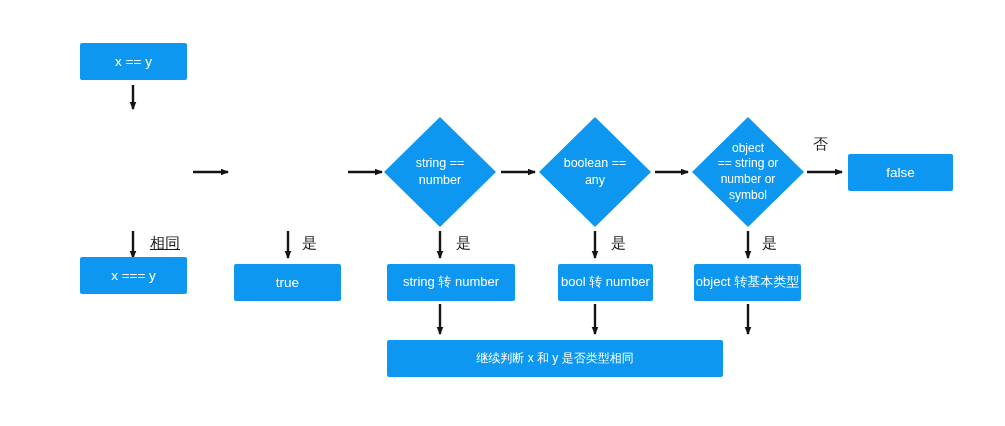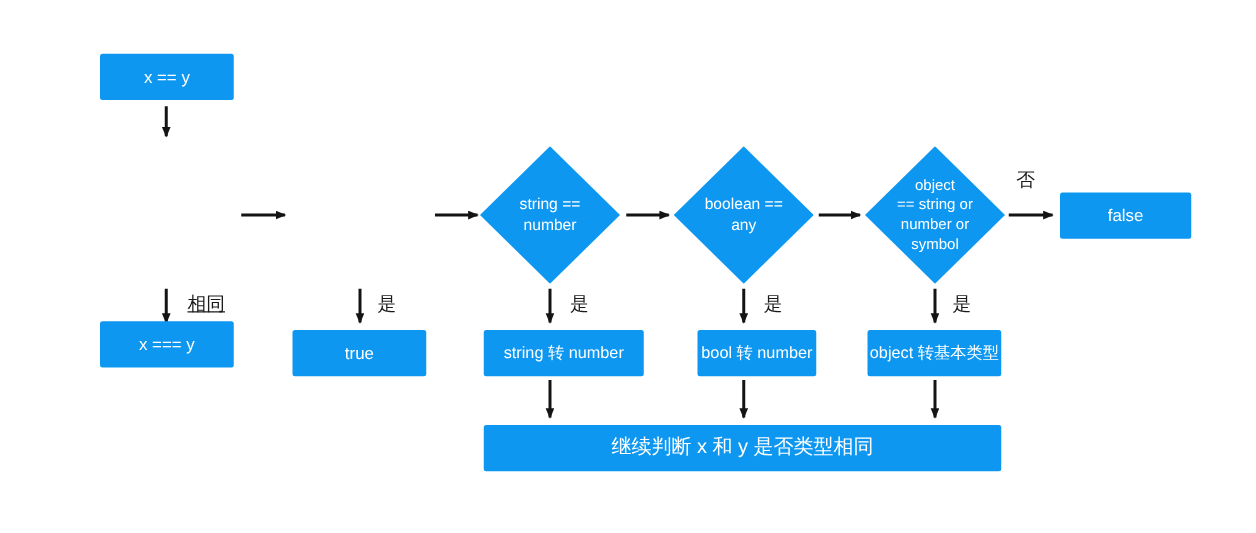--- a/index.html
+++ b/index.html
@@ -129,21 +129,21 @@
   </div>
 
   <div class="rect-node" style="left:80px; top:257px; width:107px; height:37px;">x === y</div>
   <div class="rect-node" style="left:234px; top:264px; width:107px; height:37px;">true</div>
   <div class="rect-node" style="left:387px; top:264px; width:128px; height:37px; font-size:13px;">string 转 number</div>
   <div class="rect-node" style="left:541px; top:264px; width:95px; height:37px; font-size:13px;margin-left:17px;">bool 转 number</div>
   <div class="rect-node" style="left:848px; top:154px; width:105px; height:37px;">false</div>
 
   <div class="rect-node" style="left:694px; top:264px; width:107px; height:37px; font-size:13px;">object 转基本类型</div>
 
-  <div class="rect-node" style="left:387px; top:340px; width:414px; height:37px; font-size:16px;">继续判断 x 和 y 是否类型相同</div>
+  <div class="rect-node" style="left:387px; top:340px; width:336px; height:37px; font-size:12px;">继续判断 x 和 y 是否类型相同</div>
 
   <div class="edge-label" style="left:150px; top:234px;text-decoration:underline;">相同</div>
   <div class="edge-label" style="left:302px; top:234px;">是</div>
   <div class="edge-label" style="left:456px; top:234px;">是</div>
   <div class="edge-label" style="left:611px; top:234px;">是</div>
   <div class="edge-label" style="left:762px; top:234px;">是</div>
   <div class="edge-label" style="left:813px; top:135px;">否</div>
 
 </div>
 

